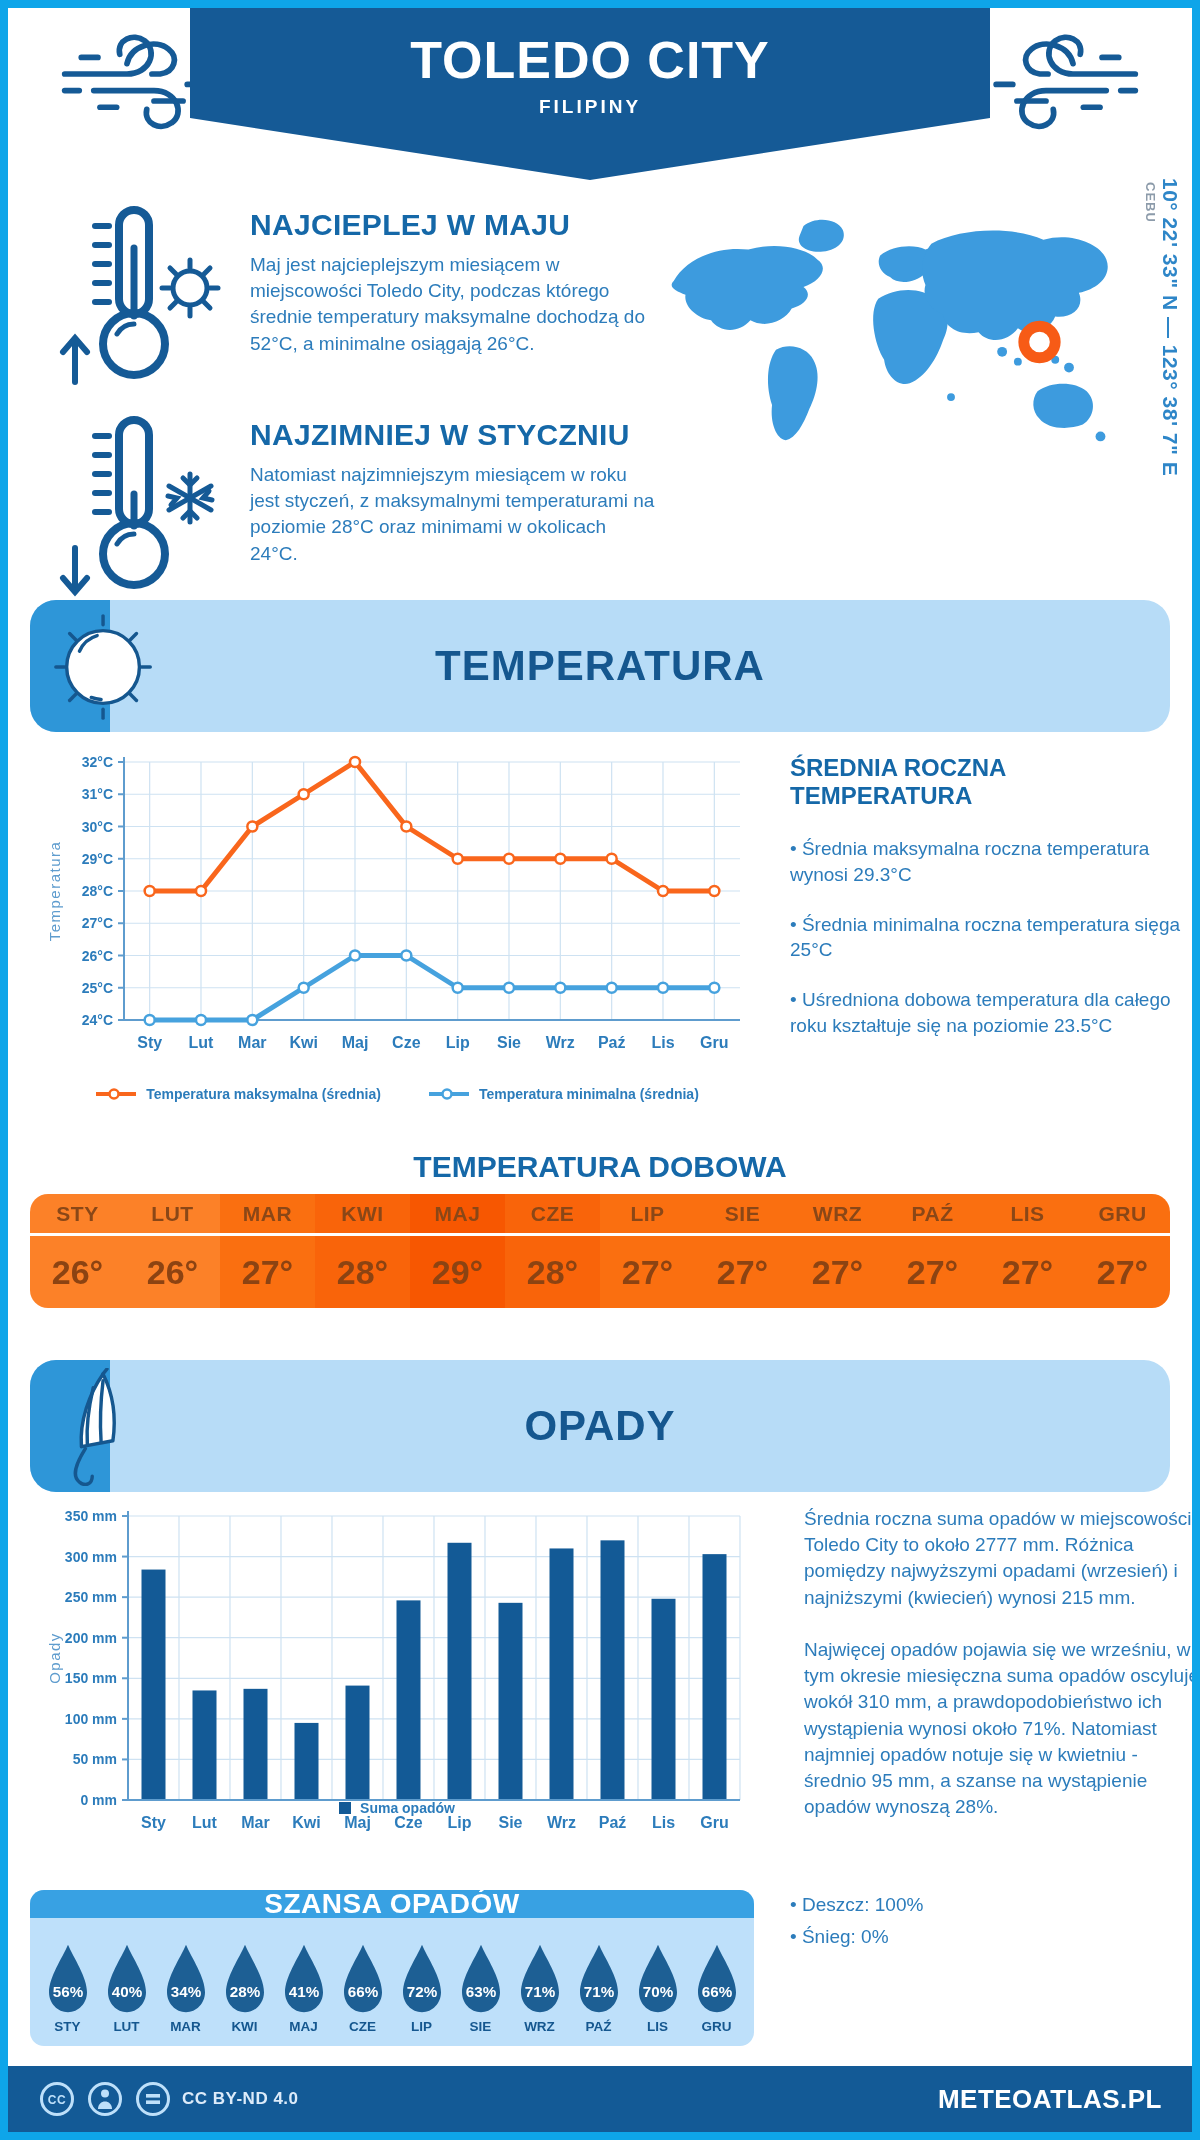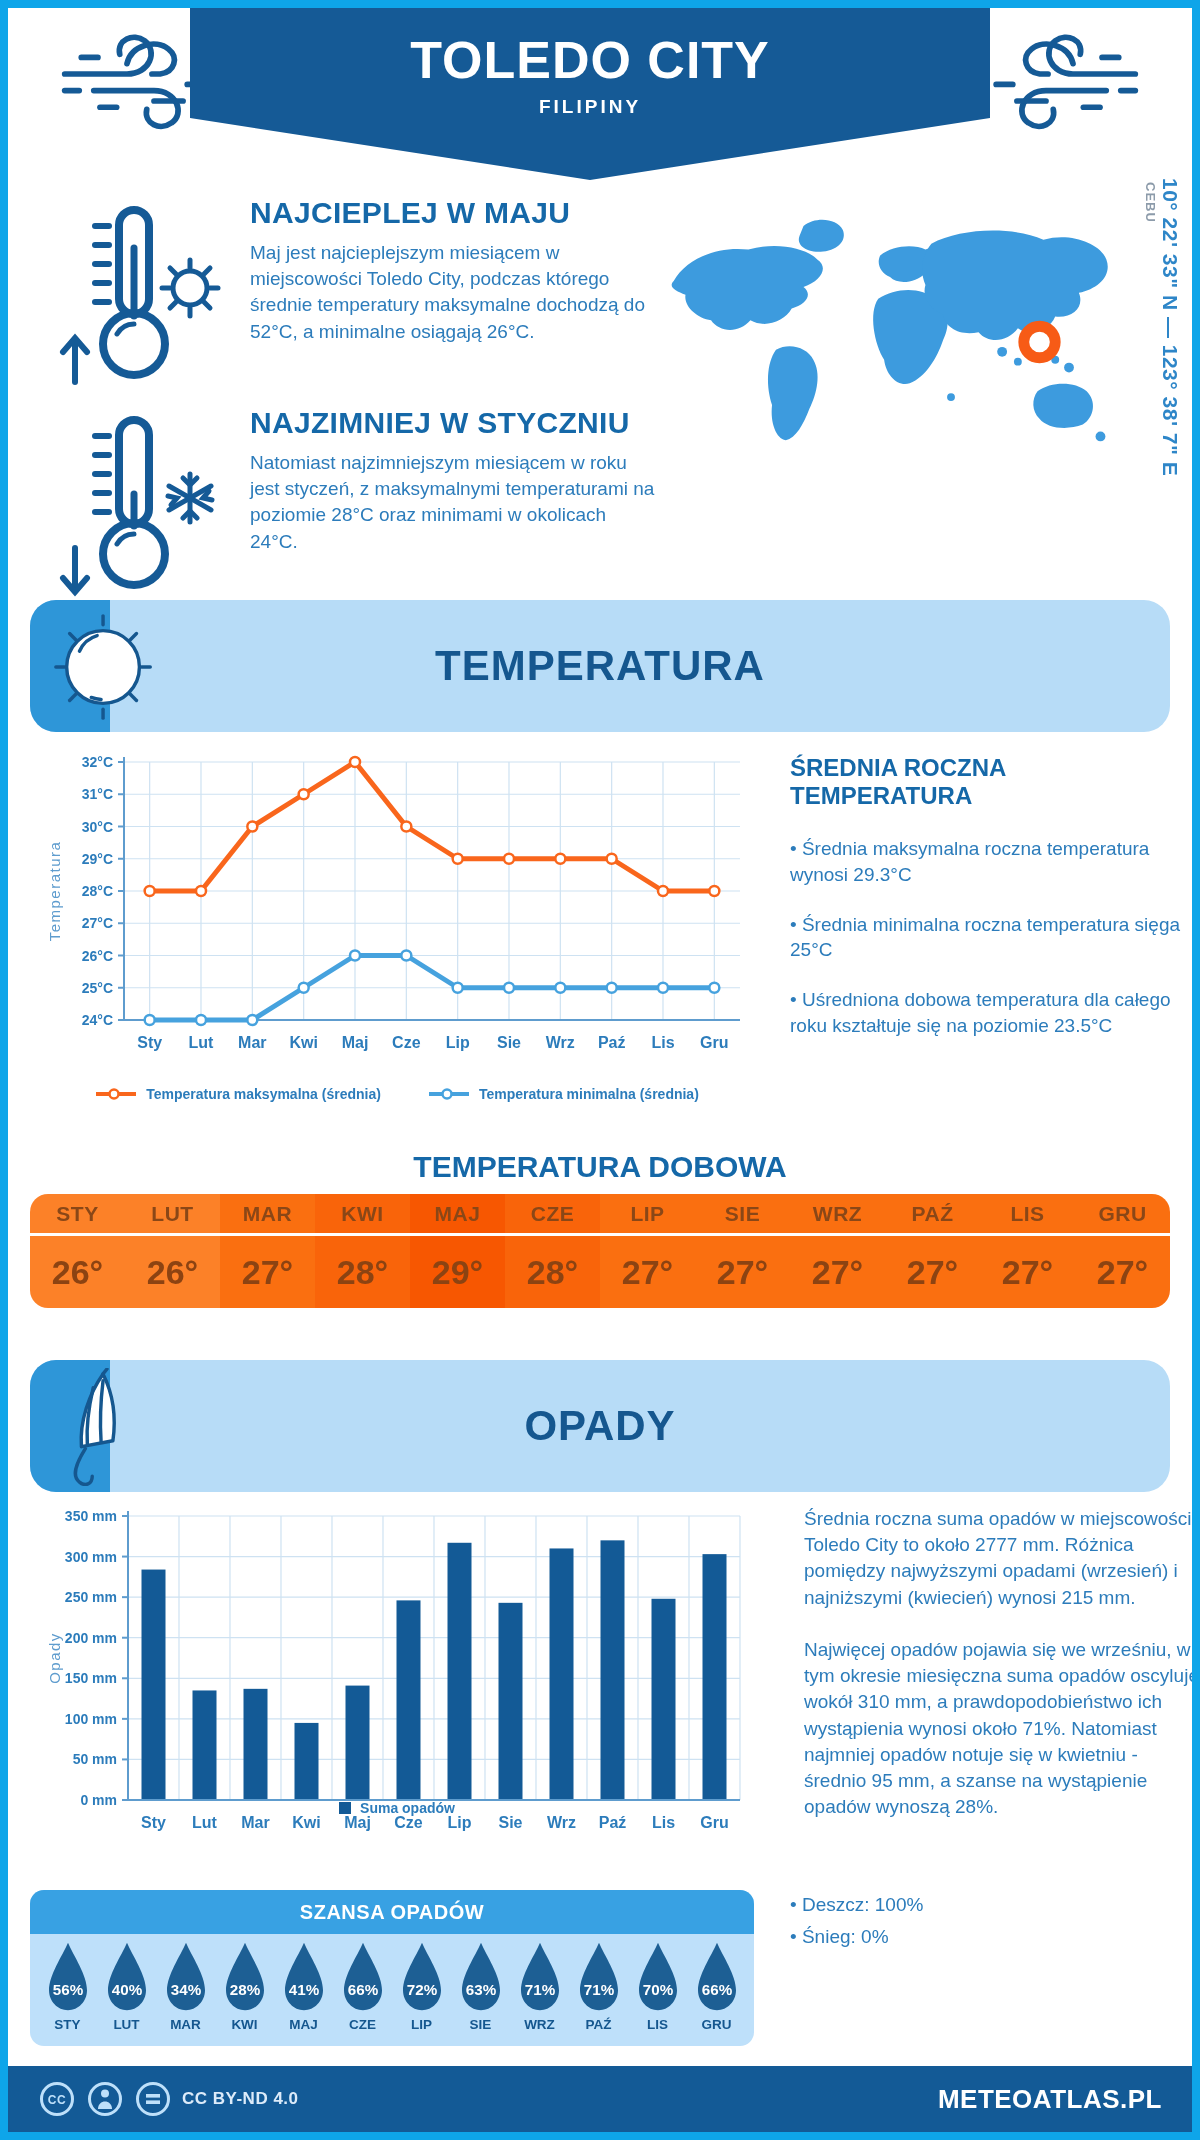--- a/index.html
+++ b/index.html
@@ -12,21 +12,21 @@
   .banner{left:182px;top:0;width:800px;height:172px;background:#155A96;
           clip-path:polygon(0 0,100% 0,100% 64%,50% 100%,0 64%);text-align:center;color:#fff;}
   .banner h1{margin:22px 0 0;font-size:52px;letter-spacing:1px;font-weight:800;}
   .banner .sub{margin-top:6px;font-size:19px;letter-spacing:3px;font-weight:600;}
   .windL{left:30px;top:12px;width:205px;height:135px;}
   .windR{right:30px;top:12px;width:205px;height:135px;transform:scaleX(-1);}
 
   
   .intro{left:0;width:660px;}
   .intro .icon{position:absolute;left:32px;top:0;width:200px;height:195px;}
-  .intro .txt{position:absolute;left:242px;top:0;width:405px;}
+  .intro .txt{position:absolute;left:242px;top:12px;width:405px;}
   .h-blue{color:#1568A8;font-weight:800;font-size:30px;letter-spacing:.3px;margin:0 0 10px;}
   .body-blue{color:#2C7CBB;font-size:19px;line-height:1.38;margin:0;}
 
   
   .map{left:648px;top:178px;width:472px;height:312px;}
   .coords{right:10px;top:170px;height:380px;display:flex;align-items:flex-start;}
   .coords .region{writing-mode:vertical-rl;font-size:13px;font-weight:700;letter-spacing:1px;color:#8C9BAA;margin-top:4px;}
   .coords .geo{writing-mode:vertical-rl;font-size:21px;font-weight:700;color:#2E86C8;letter-spacing:.5px;}
 
   
@@ -57,23 +57,23 @@
 
   
   .ptxt{left:796px;top:1498px;width:398px;}
   .ptxt p{color:#2C7CBB;font-size:19px;line-height:1.38;margin:0 0 26px;}
   .typeblock{left:782px;top:1884px;width:398px;}
   .typeblock .h-sub{margin-bottom:12px;}
   .typeblock .bullet{margin:0 0 6px;}
 
   
   .chance{left:22px;top:1882px;width:724px;height:156px;border-radius:14px;overflow:hidden;background:#BEE0FA;}
-  .chance .chead{height:44px;background:#38A1E3;display:flex;align-items:center;justify-content:center;
-                 color:#fff;font-size:20px;font-weight:800;letter-spacing:.5px;}
-  .chance .drops{display:flex;padding:6px 8px 0;}
+  .chance .chead{height:28px;background:#38A1E3;display:flex;align-items:center;justify-content:center;
+                 color:#fff;font-size:28px;font-weight:800;letter-spacing:.5px;}
+  .chance .drops{display:flex;padding:24px 8px 0;}
   .chance .dcol{flex:1;display:flex;flex-direction:column;align-items:center;}
   .chance .dcol .mon{margin-top:1px;font-size:13.5px;font-weight:800;color:#15578F;}
 
   
   .footer{left:0;right:0;bottom:0;height:66px;background:#135A96;display:flex;align-items:center;
           justify-content:space-between;padding:13px 30px;}
   .footer .left{display:flex;align-items:center;gap:10px;color:#DCEBFA;font-weight:700;font-size:17px;letter-spacing:.5px;}
   .footer .site{color:#fff;font-weight:800;font-size:26px;letter-spacing:.5px;}
 </style>
 </head>

